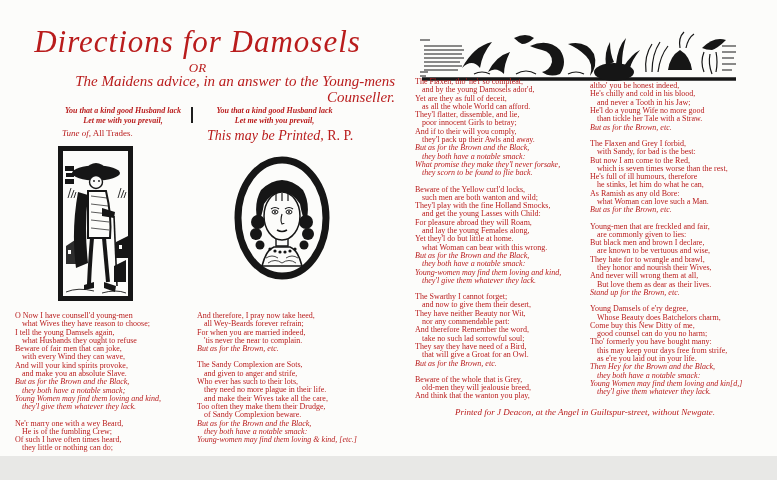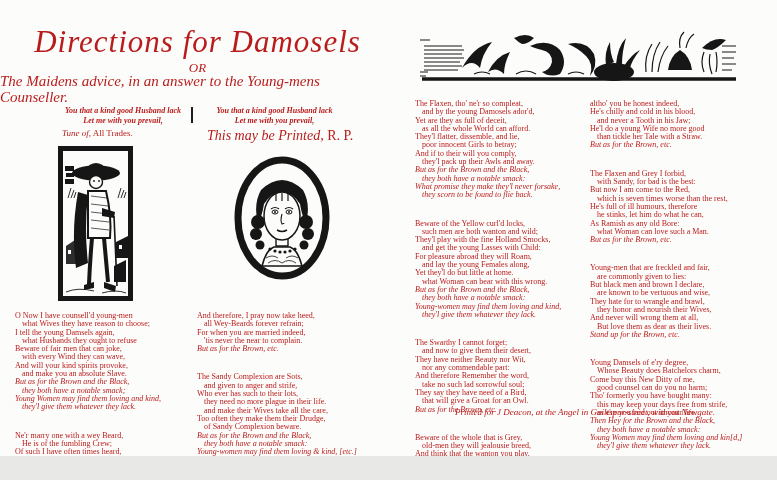--- a/index.html
+++ b/index.html
@@ -9,47 +9,47 @@
     font-family:Liberation Serif, serif;
   }
   
   .lpage{position:absolute;left:0;top:0;width:395px;height:480px;}
   .title{
     position:absolute;left:0;top:24px;width:395px;text-align:center;
     font-style:italic;font-size:31px;letter-spacing:1px;white-space:nowrap;
   }
   .or-label{position:absolute;left:0;top:60px;width:395px;text-align:center;
     font-style:italic;font-size:13px;}
-  .subtitle{position:absolute;left:0;top:73px;width:395px;text-align:left;
+  .subtitle{position:absolute;left:0;top:73px;width:395px;text-align:right;
     font-style:italic;font-size:15px;line-height:16px;white-space:pre-line;}
   .epigraph-row{position:absolute;left:55px;top:106px;width:302px;display:flex;}
   .epigraph{font-style:italic;font-weight:bold;font-size:8px;line-height:9.5px;
     text-align:center;}
   .epigraph.eleft{width:136px;}
   .epigraph.eright{width:164px;}
   .epi-divider{width:1.5px;background:#1d1d1d;height:16px;margin-top:1px;}
   .tune-line{position:absolute;left:62px;top:128px;font-size:9px;}
   .license-line{position:absolute;left:207px;top:128px;font-size:14px;}
   .it-run{font-style:italic;}
   
   .woodcut-man{position:absolute;left:58px;top:146px;width:75px;height:155px;}
   .woodcut-woman{position:absolute;left:232px;top:154px;width:100px;height:128px;}
   .frieze{position:absolute;left:18px;top:28px;width:322px;height:57px;}
   
   .verse-row-left{position:absolute;left:15px;top:312px;width:375px;display:flex;}
   .verse-row-left .verse-col:nth-child(1){width:182px;}
   .verse-row-left .verse-col:nth-child(2){width:193px;}
   .rpage{position:absolute;left:400px;top:0;width:377px;height:480px;}
-  .verse-row-right{position:absolute;left:15px;top:100px;width:360px;display:flex;}
+  .verse-row-right{position:absolute;left:15px;top:78px;width:360px;display:flex;align-items:center;}
   .verse-row-right .verse-col:nth-child(1){width:175px;}
   .verse-row-right .verse-col:nth-child(2){width:185px;}
   .vline{font-size:8px;line-height:8.3px;white-space:nowrap;}
   .vline.it{font-style:italic;}
   .vline.ind{padding-left:7px;}
-  .stanza + .stanza{margin-top:20px;}
+  .stanza + .stanza{margin-top:8px;}
   .imprint{position:absolute;left:0;top:407px;width:370px;text-align:center;
     font-size:9px;font-style:italic;}
 </style>
 </head>
 <body>
 
 <div class="sheet">
 
   <div class="lpage">
     <div class="title">Directions for Damosels</div>

